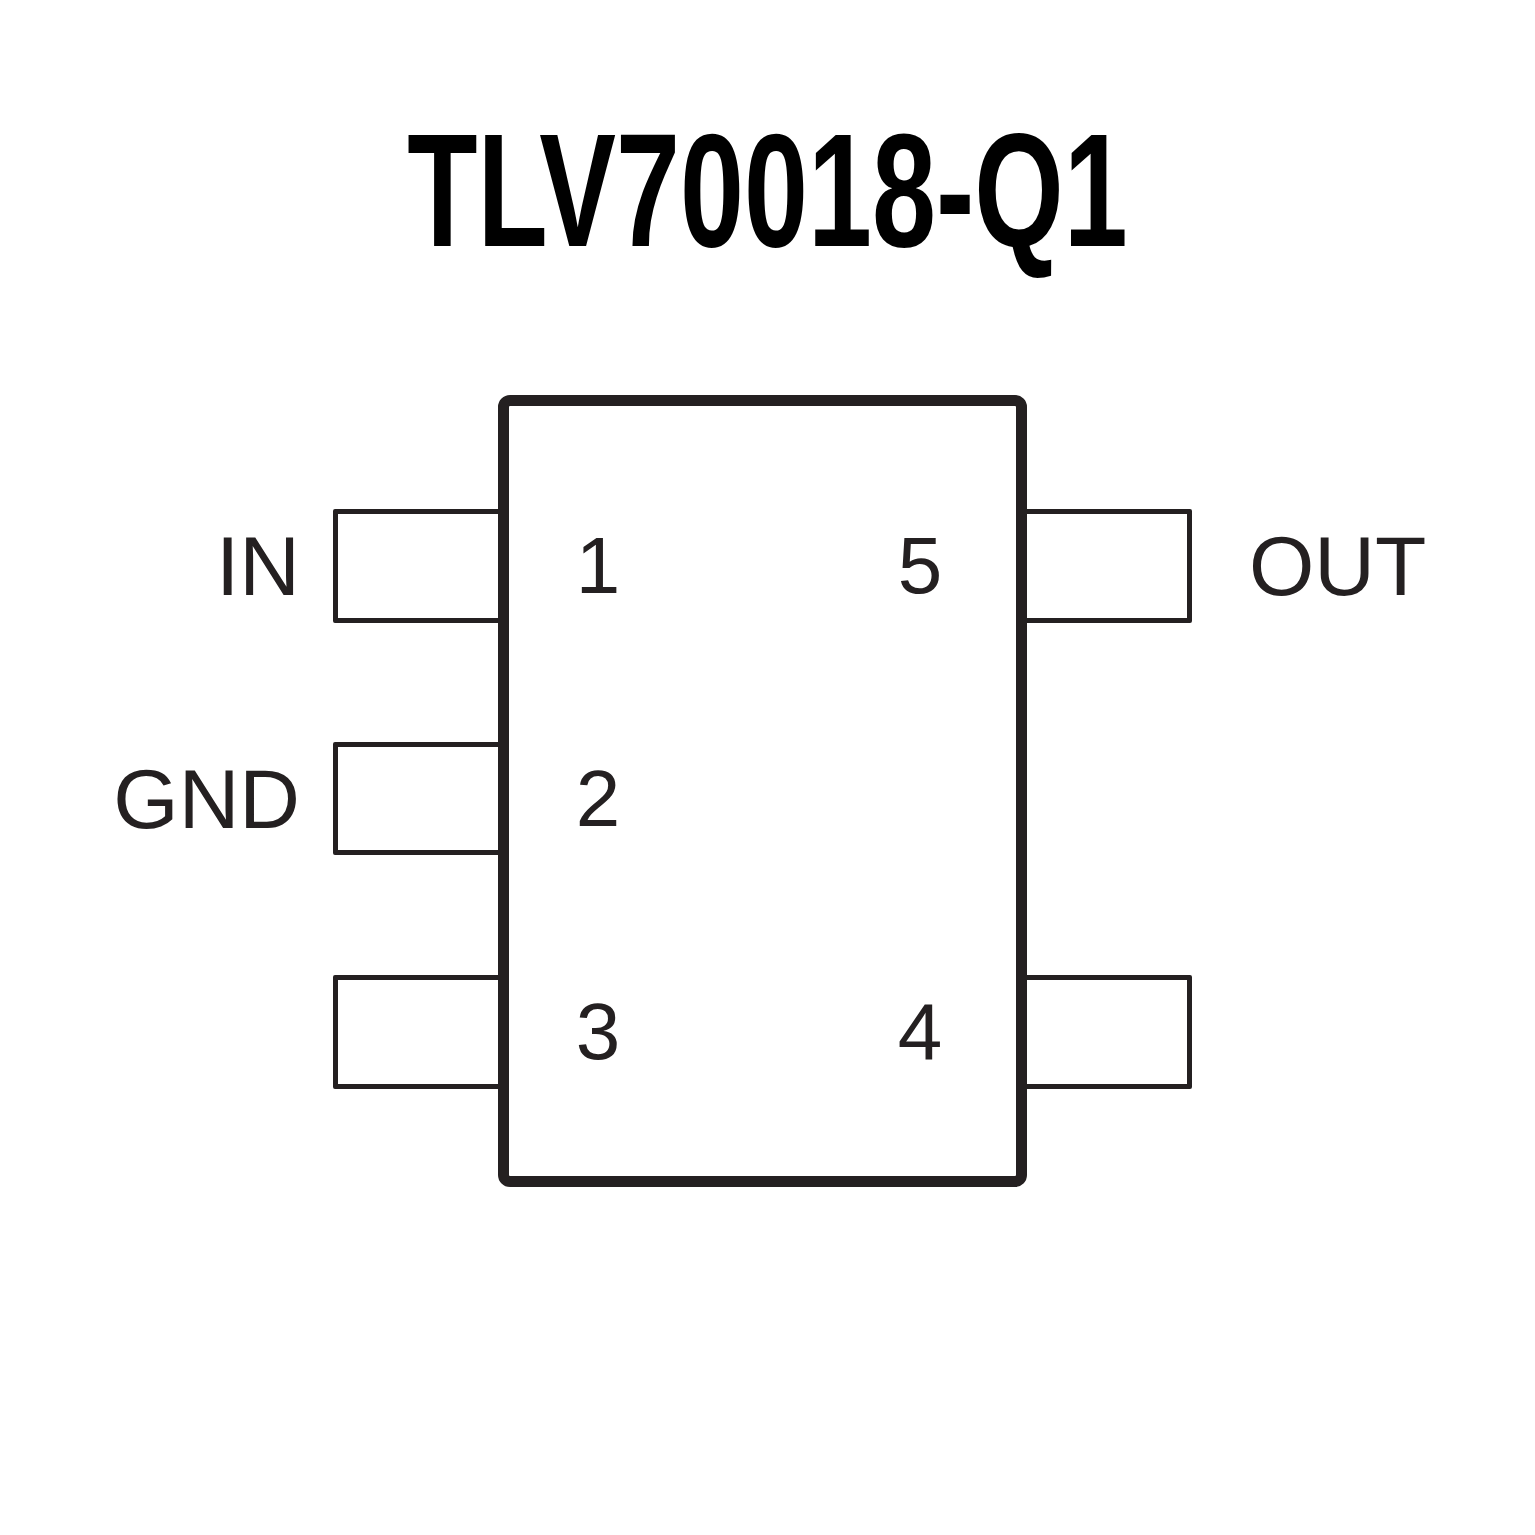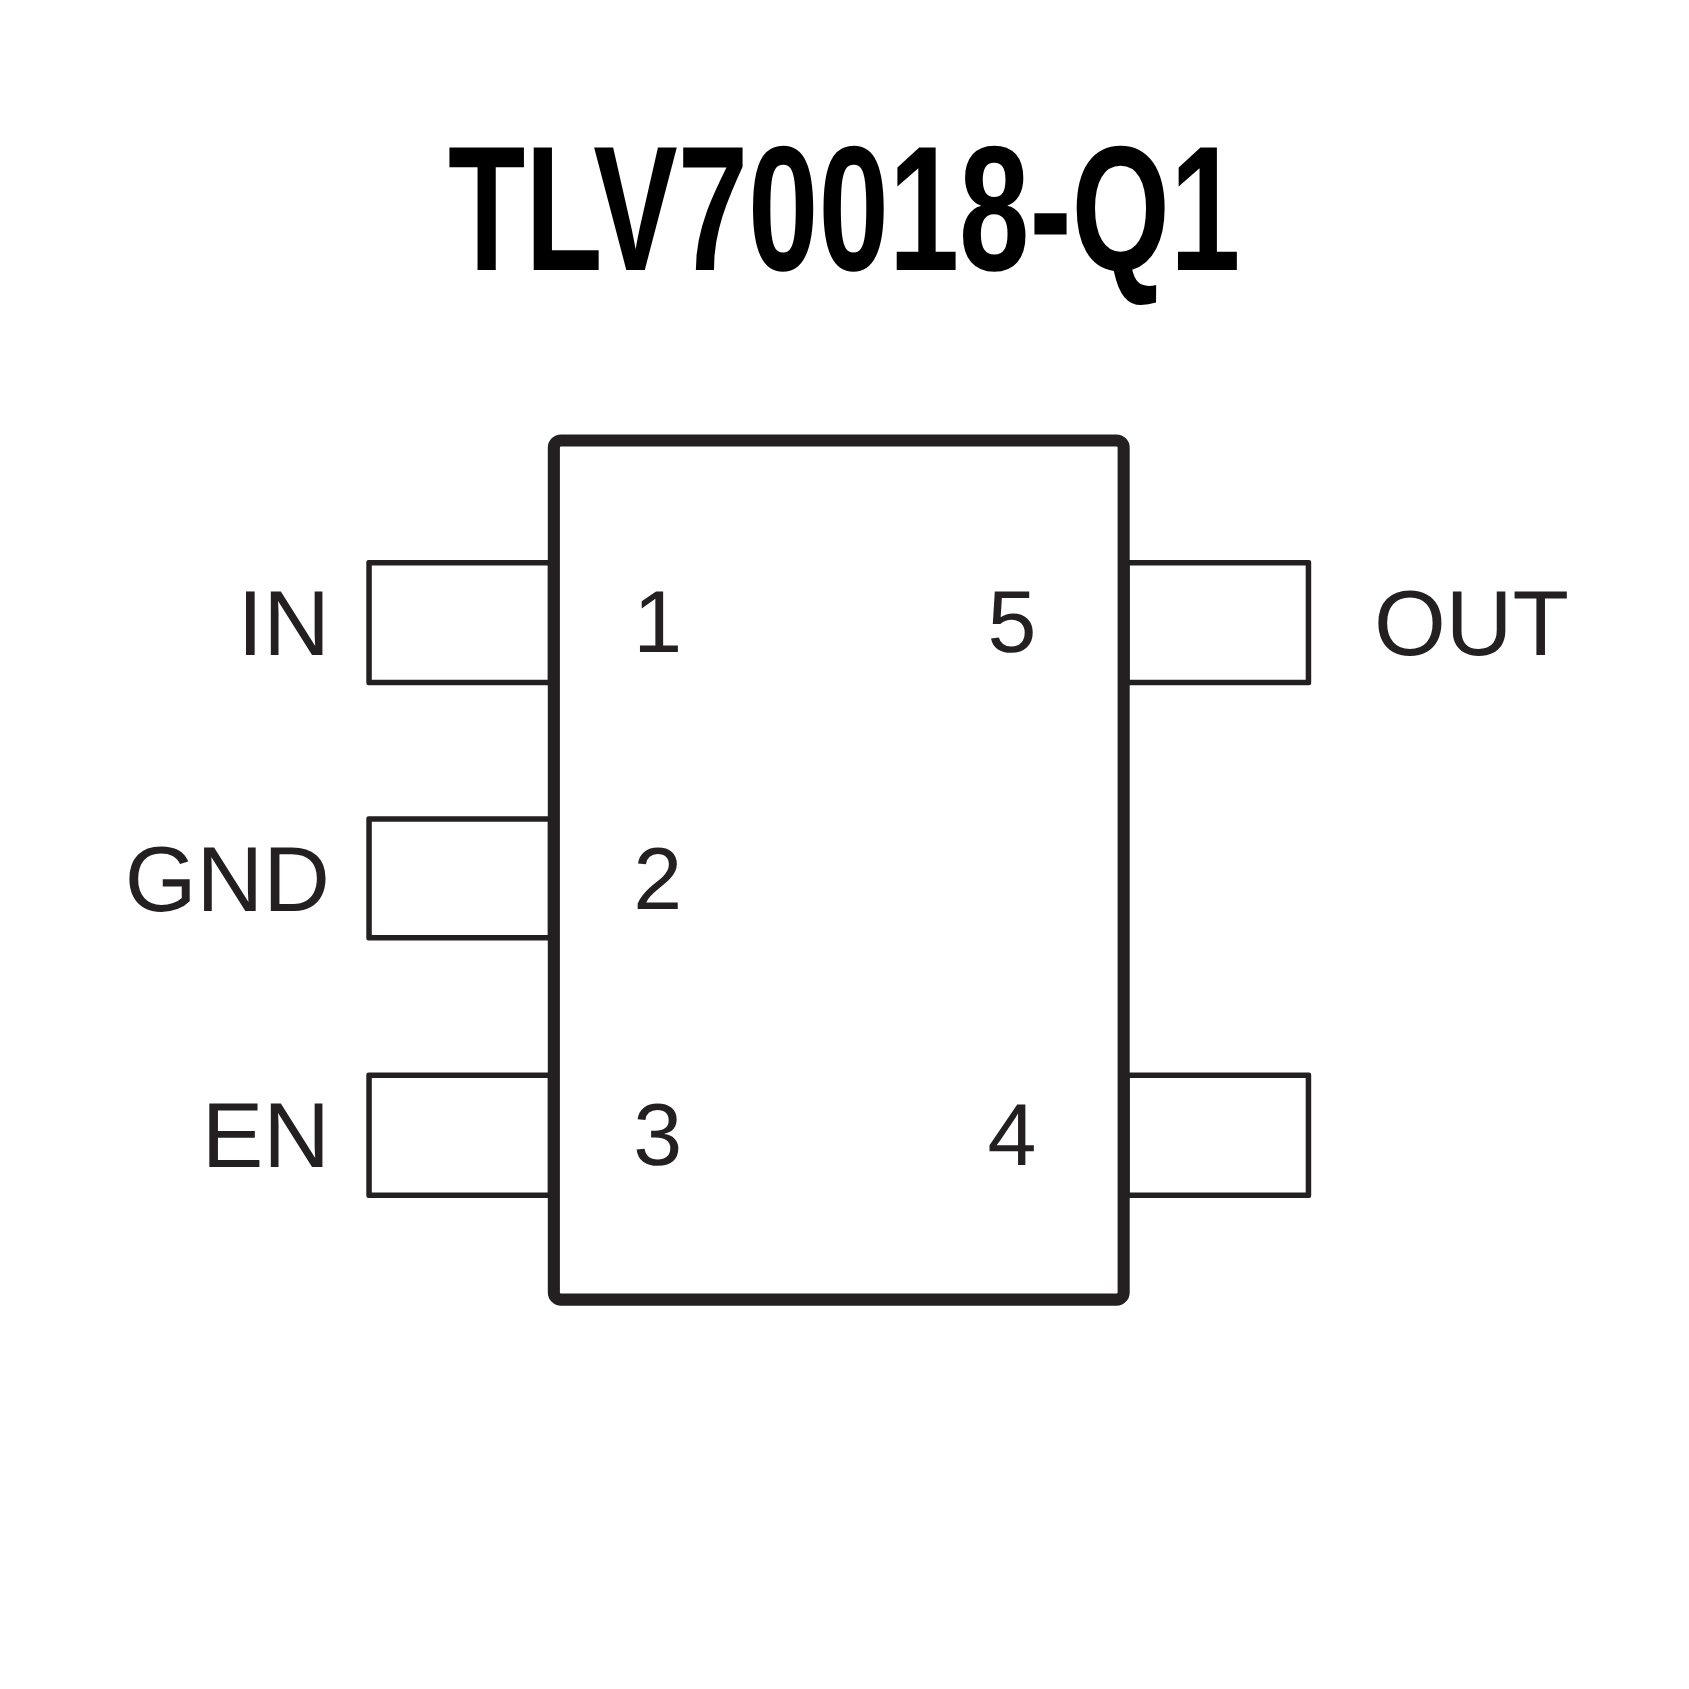--- a/index.html
+++ b/index.html
@@ -108,21 +108,20 @@
   <div class="pin pin-left r1"></div>
   <div class="pin pin-left r2"></div>
   <div class="pin pin-left r3"></div>
   <div class="pin pin-right r1"></div>
   <div class="pin pin-right r3"></div>
 
   <div class="ic-body"></div>
 
   <div class="label label-left r2">GND</div>
   <div class="label label-left r1">IN</div>
-  <div class="label label-left r3">EN</div>
 
   <div class="label label-right r1">OUT</div>
 
   <div class="num num-left r1">1</div>
   <div class="num num-left r2">2</div>
   <div class="num num-left r3">3</div>
   <div class="num num-right r1">5</div>
   <div class="num num-right r3">4</div>
 
 </div>

